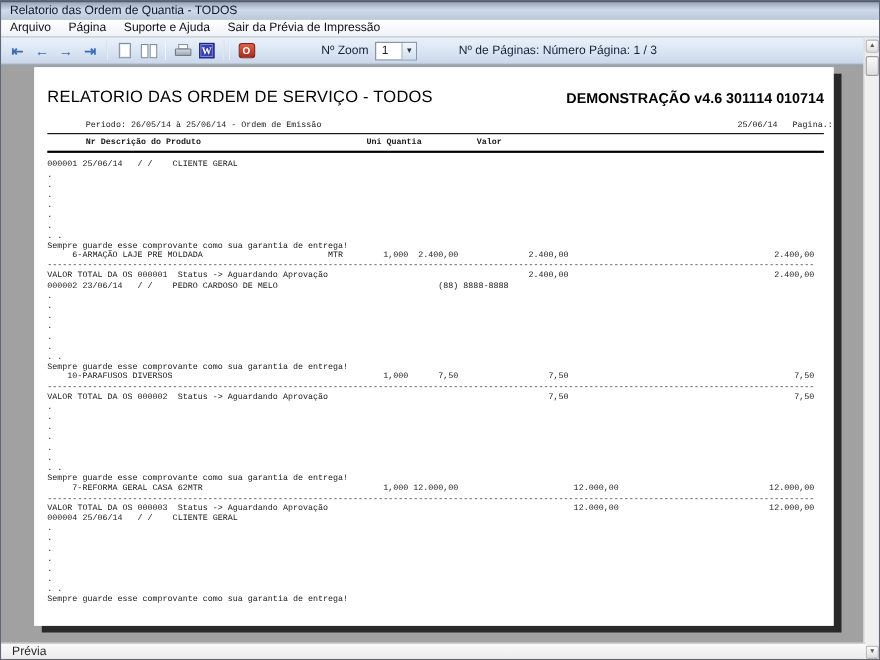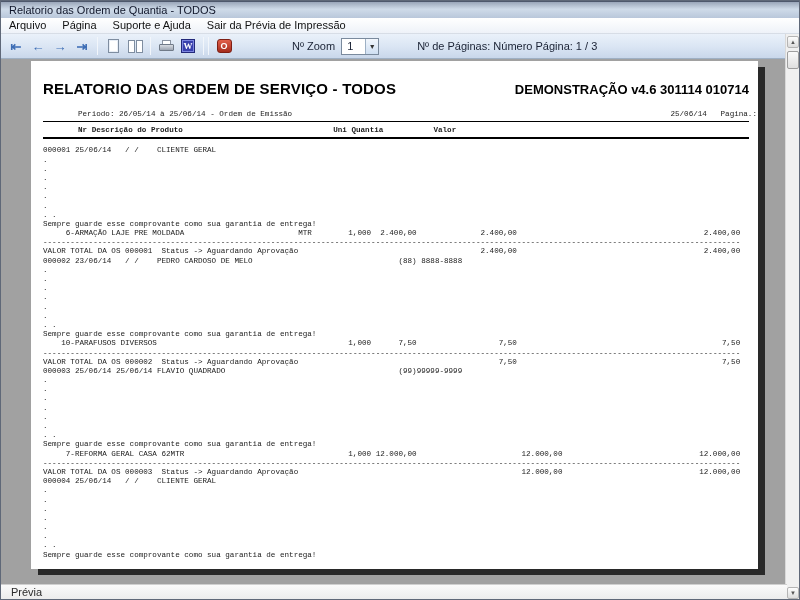--- a/index.html
+++ b/index.html
@@ -46,21 +46,21 @@
   .zoom-arrow-btn { width:13px; height:15px; background:linear-gradient(#f2f7fd,#cfdff2); border-left:1px solid #9db0c4; font-size:7px; color:#2a3granat446; display:flex; align-items:center; justify-content:center; color:#333; }
   .pages-info { margin-left:38px; }
   
   .workspace { position:absolute; left:0; top:58px; width:786px; height:527px; background:#a1a1a1; }
   .page {
     position:absolute; left:30px; top:2px; width:727px; height:508px;
     background:#fff; overflow:hidden; padding:13px 9px 0 12px;
     box-shadow:7px 6px 0 rgba(15,15,15,.82);
   }
   .rep-title-row { display:flex; justify-content:space-between; align-items:flex-end; margin-top:6px; }
-  .rep-title { font-size:15px; font-weight:bold; color:#000; letter-spacing:.2px; }
+  .rep-title { font-size:15px; font-weight:normal; color:#000; letter-spacing:.2px; }
   .rep-demo { font-size:13px; font-weight:600; color:#000; }
   .mono, .ln { font-family:Liberation Mono, monospace; font-size:7.6px; color:#1b1b1b;padding-left:35px; }
   .period-row { margin-top:13px; }
   .rule1 { border-bottom:1px solid #000; margin-top:2px; }
   .rule2 { border-bottom:2px solid #000; margin-top:2px; }
   .head-block { margin-top:4px; font-weight:bold; }
   .r-body { margin-top:7px; }
   .ln { position:relative; height:9.2px; }
   .seg { position:absolute; top:0; white-space:pre; }
   
@@ -242,24 +242,20 @@
         </div>
         <div class="ln">
           <span class="seg" style="left: 0ch;">---------------------------------------------------------------------------------------------------------------------------------------------------------</span>
         </div>
         <div class="ln">
           <span class="seg" style="left: 0ch;">VALOR TOTAL DA OS 000002  Status -&gt; Aguardando Aprovação</span>
           <span class="seg" style="left: 100ch;">7,50</span>
           <span class="seg" style="left: 149ch;">7,50</span>
         </div>
         <div class="ln">
-          <span class="seg" style="left: 0ch;">000003 25/06/14 25/06/14 FLAVIO QUADRADO</span>
-          <span class="seg" style="left: 78ch;">(99)99999-9999</span>
-        </div>
-        <div class="ln">
           <span class="seg" style="left: 0ch;">.</span>
         </div>
         <div class="ln">
           <span class="seg" style="left: 0ch;">.</span>
         </div>
         <div class="ln">
           <span class="seg" style="left: 0ch;">.</span>
         </div>
         <div class="ln">
           <span class="seg" style="left: 0ch;">.</span>

